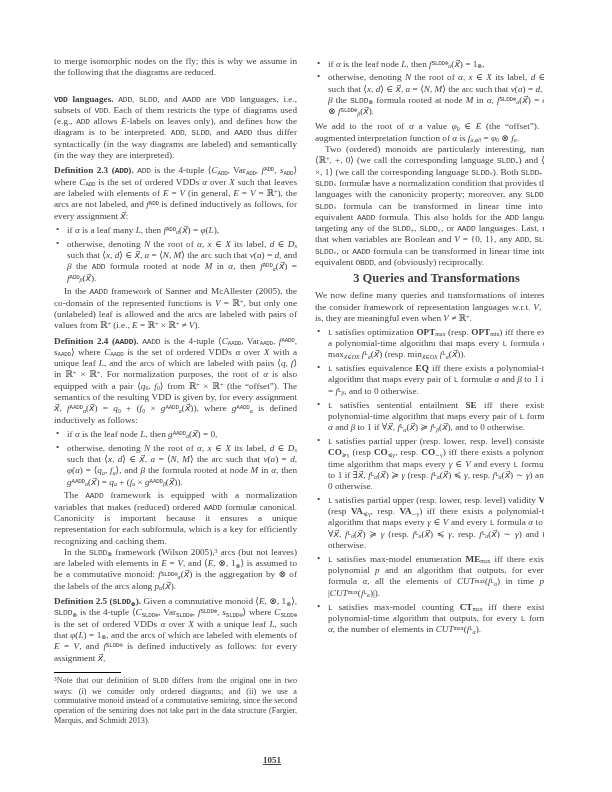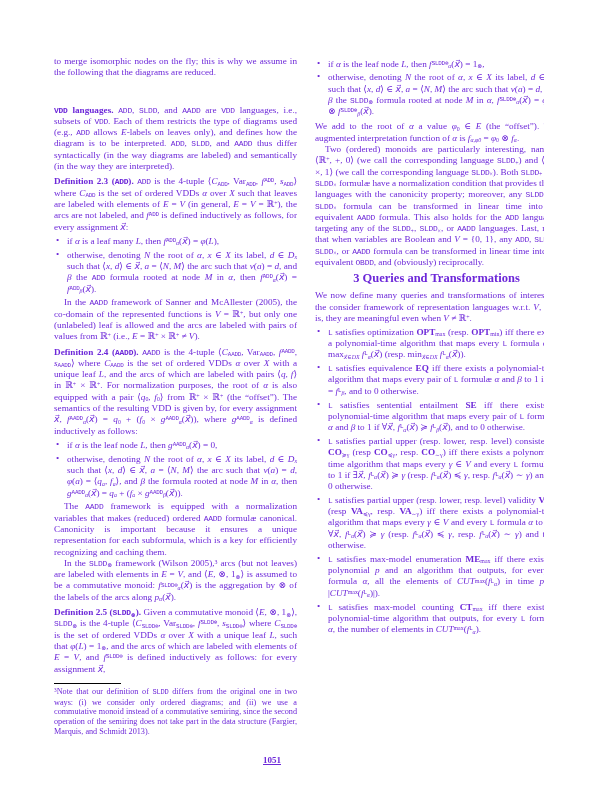--- a/index.html
+++ b/index.html
@@ -1,30 +1,30 @@
 <!DOCTYPE html>
 <html><head>
 <meta charset="utf-8">
 <style>
   html,body { margin:0; padding:0; background:#ffffff; }
   .page {
     position:relative; width:544px; height:792px; background:#ffffff;
-    overflow:hidden; color:#6d28d9;
+    overflow:hidden; color:#404040;
     font-family:"Liberation Serif","DejaVu Serif","DejaVu Sans",serif;
   }
   .col {
     position:absolute; top:56px; width:243px;
     font-size:9.2px; line-height:11.3px; text-align:justify;
   }
   #col-left  { left:54px; }
   #col-right { left:315px; }
 
   .p { margin:0; }
   .indent { text-indent:10px; }
-  .gap { margin-top:26px; }
+  .gap { margin-top:15px; }
   .gap-sm { margin-top:4px; }
   .defn { margin:4px 0 3px 0; }
   .bullet { position:relative; padding-left:13px; margin:2.5px 0; }
   .bullet .marker { position:absolute; left:2px; top:-1px; }
   .heading {
     font-weight:bold; font-size:12.5px; line-height:14px;
     text-align:center; margin:3px 0 5px 0; text-indent:0;
   }
   .footnote { font-size:8.2px; line-height:9.8px; margin-top:2px; }
   .fnrule { width:67px; height:0; border:none; border-top:1px solid #000; margin:8px 0 3px 0; }

